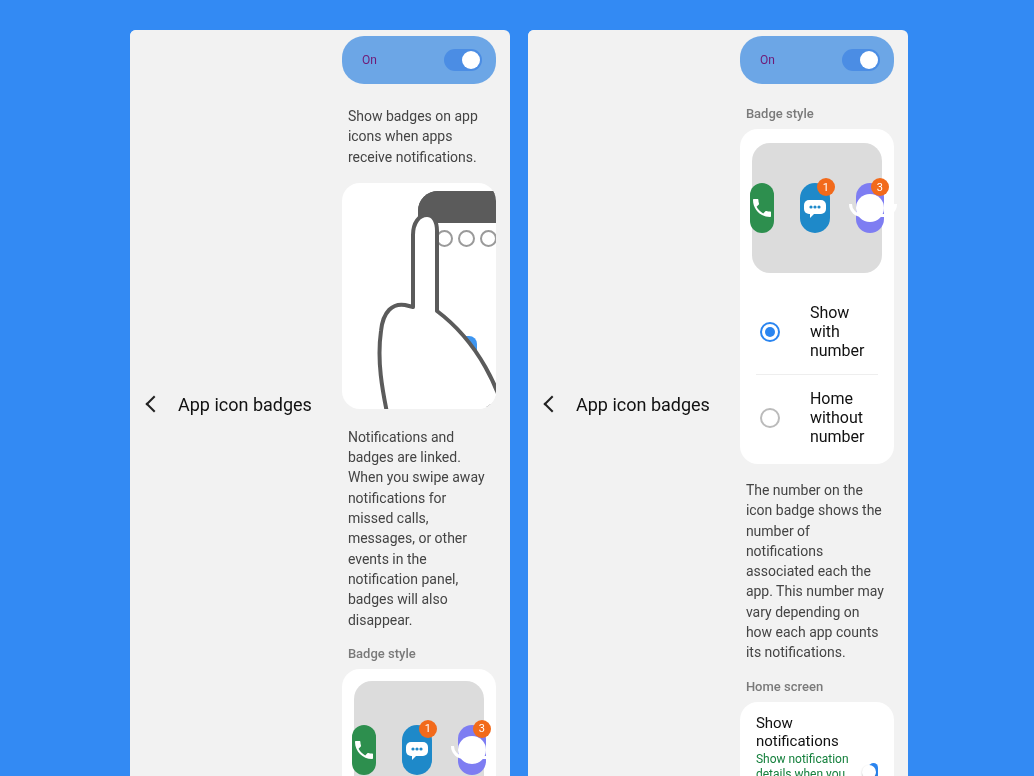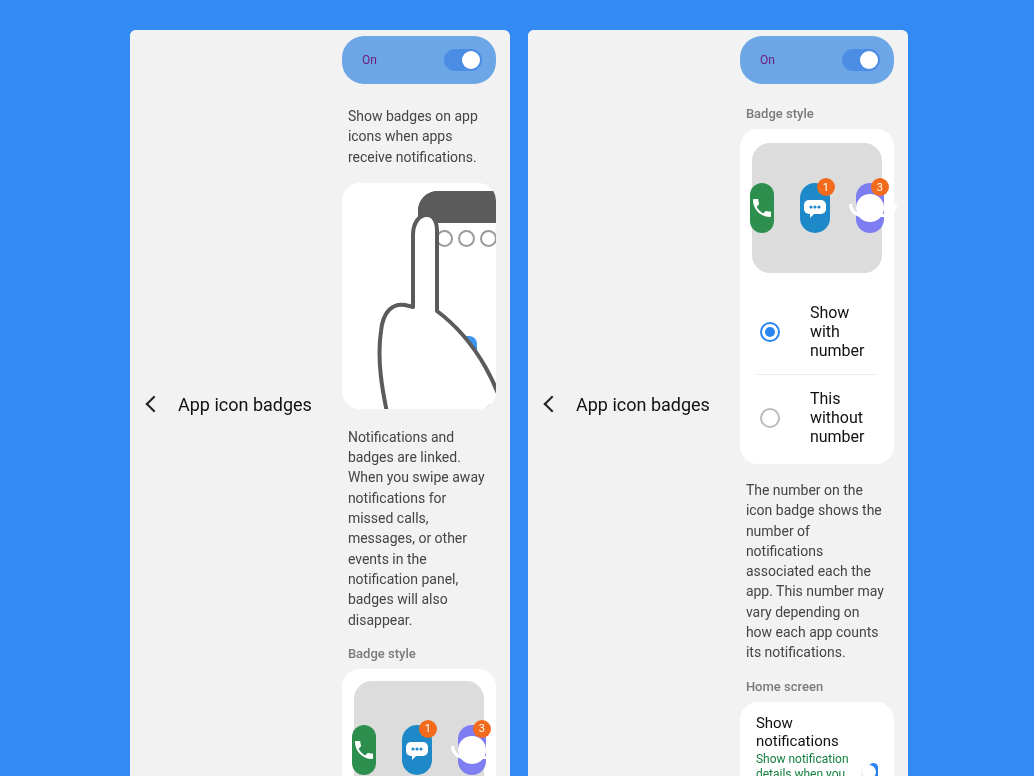--- a/index.html
+++ b/index.html
@@ -353,21 +353,21 @@
         </div>
       </div>
 
       <div class="radio-list" style="padding:0 16px;">
         <div class="radio-row">
           <span class="radio checked"></span>
           <span>Show with number</span>
         </div>
         <div class="radio-row">
           <span class="radio"></span>
-          <span>This without number</span>
+          <span>Home without number</span>
         </div>
       </div>
     </div>
 
     <p class="desc" style="margin-top:16px;">The number on the icon badge shows the number of notifications associated each the app. This number may vary depending on how each app counts its notifications.</p>
 
     <div class="section-label" style="margin-top:10px;">Home screen</div>
 
     <div class="list-card">
       <div class="txt">

